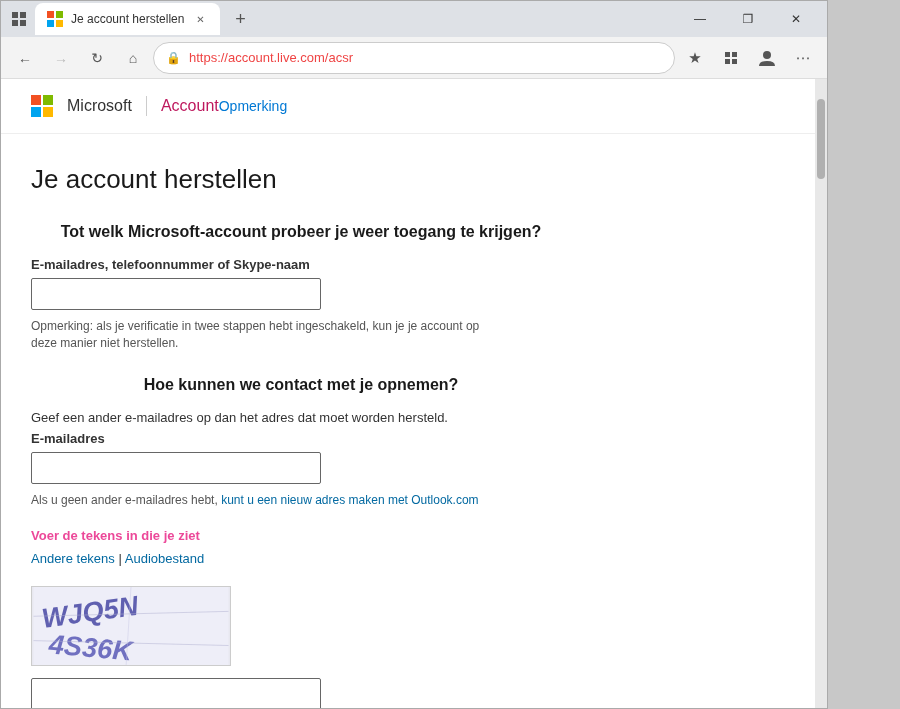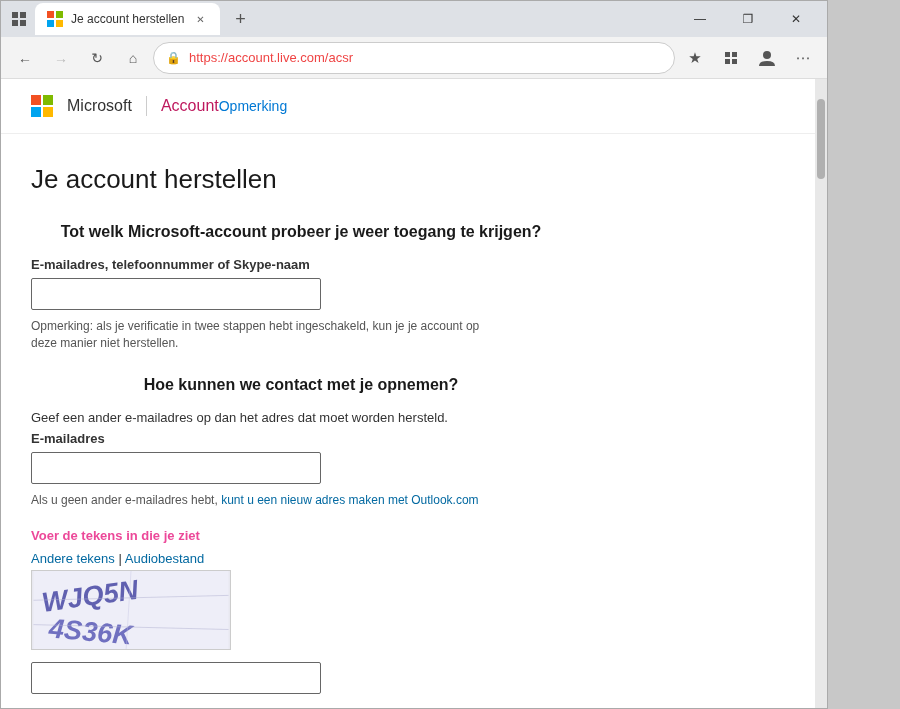--- a/index.html
+++ b/index.html
@@ -304,21 +304,21 @@
     .captcha-label {
       font-size: 13px;
       font-weight: 600;
       color: #ec4899;
       margin-bottom: 8px;
       display: block;
     }
     .captcha-links {
       font-size: 13px;
       color: #333;
-      margin-bottom: 4px;
+      margin-bottom: 20px;
     }
     .captcha-image {
       width: 200px;
       height: 80px;
       background: #e8e8f0;
       border: 1px solid #ccc;
       display: flex;
       align-items: center;
       justify-content: center;
       margin-bottom: 12px;

